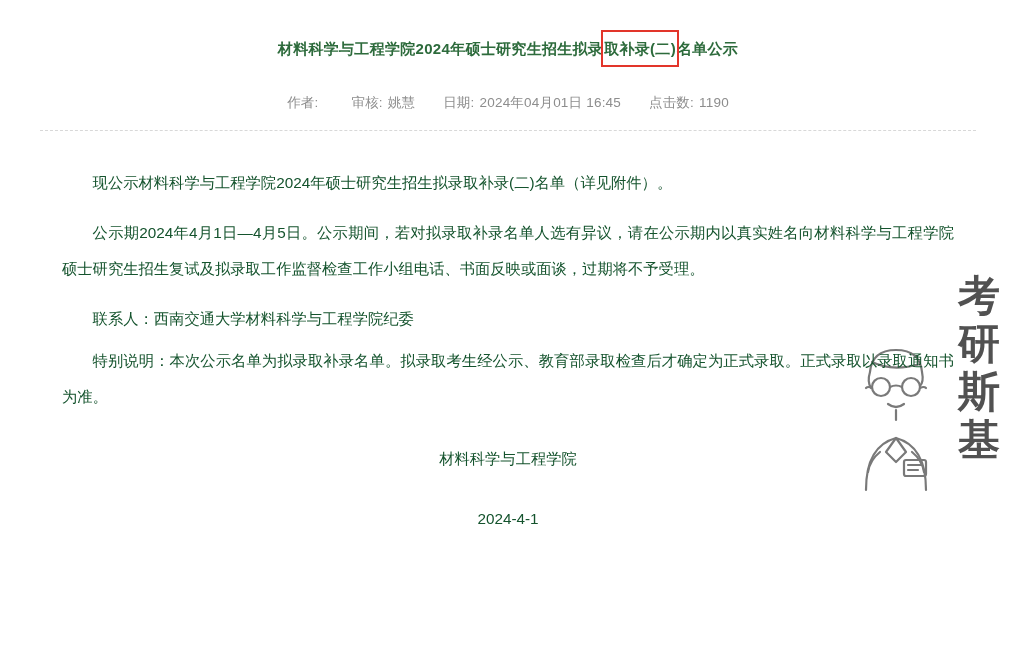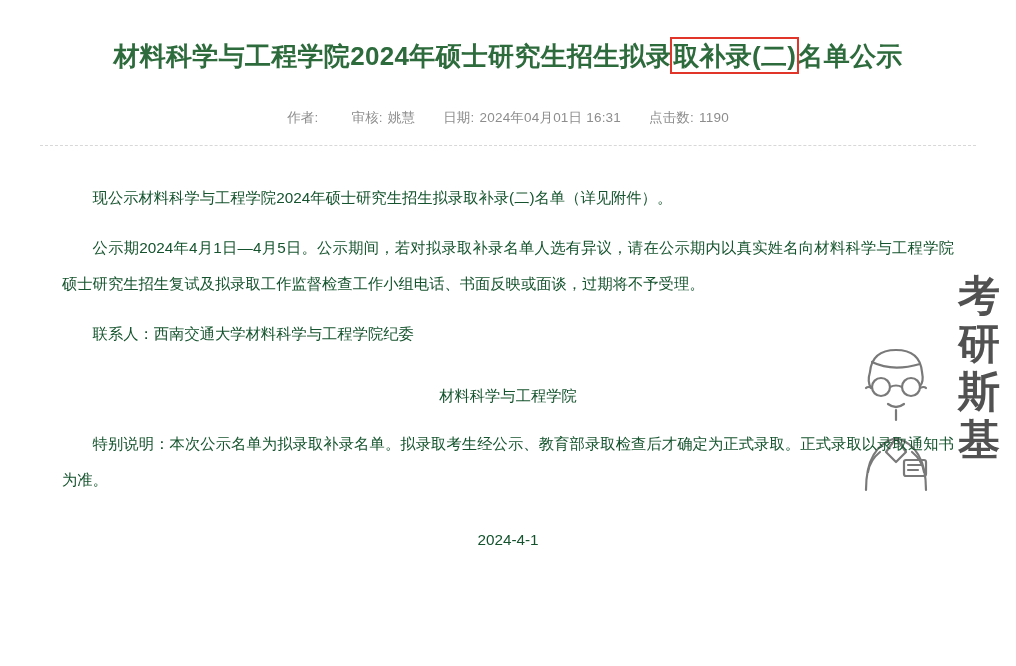--- a/index.html
+++ b/index.html
@@ -22,21 +22,21 @@
     box-sizing: border-box;
   }
 
   
   .title-wrap {
     text-align: center;
     padding-top: 24px;
   }
   .title {
     display: inline-block;
-    font-size: 26px;
+    font-size: 15px;
     font-weight: bold;
     color: #2d6b3c;
     letter-spacing: 0.3px;
     line-height: 30px;
     white-space: nowrap;
   }
   .title .hl {
     position: relative;
     display: inline-block;
     padding: 0 1px;
@@ -138,21 +138,21 @@
 
 <div class="page">
 
   <div class="title-wrap">
     <h1 class="title"><span>材料科学与工程学院2024年硕士研究生招生拟录</span><span class="hl">取补录(二)</span><span>名单公示</span></h1>
   </div>
 
   <div class="meta">
     <span class="item"><span class="lbl">作者:</span><span></span></span>
     <span class="item"><span class="lbl">审核:</span><span>姚慧</span></span>
-    <span class="item"><span class="lbl">日期:</span><span>2024年04月01日 16:31</span></span>
+    <span class="item"><span class="lbl">日期:</span><span>2024年04月01日 16:45</span></span>
     <span class="item"><span class="lbl">点击数:</span><span>1190</span></span>
   </div>
 
   <div class="divider"></div>
 
   <div class="watermark">
     <div class="wm-text">考研斯基</div>
     <svg class="wm-figure" viewBox="0 0 120 160">
       <g fill="none" stroke="#3a3a3a" stroke-width="2.2" stroke-linecap="round" stroke-linejoin="round" opacity="0.75">
         <path d="M34 40 q2 -22 26 -22 q24 0 26 22 q2 10 -2 14"></path>
@@ -172,18 +172,18 @@
         <rect x="68" y="128" width="22" height="16" rx="2"></rect>
         <path d="M72 133 h14 M72 138 h10"></path>
       </g>
     </svg>
   </div>
 
   <div class="body">
     <p class="p">现公示材料科学与工程学院2024年硕士研究生招生拟录取补录(二)名单（详见附件）。</p>
     <p class="p">公示期2024年4月1日—4月5日。公示期间，若对拟录取补录名单人选有异议，请在公示期内以真实姓名向材料科学与工程学院硕士研究生招生复试及拟录取工作监督检查工作小组电话、书面反映或面谈，过期将不予受理。</p>
     <p class="p contact">联系人：西南交通大学材料科学与工程学院纪委</p>
+    <p class="p">特别说明：本次公示名单为拟录取补录名单。拟录取考生经公示、教育部录取检查后才确定为正式录取。正式录取以录取通知书为准。</p>
     <p class="p sign">材料科学与工程学院</p>
-    <p class="p">特别说明：本次公示名单为拟录取补录名单。拟录取考生经公示、教育部录取检查后才确定为正式录取。正式录取以录取通知书为准。</p>
     <p class="p date">2024-4-1</p>
   </div>
 
 </div>
 
 </body></html>

